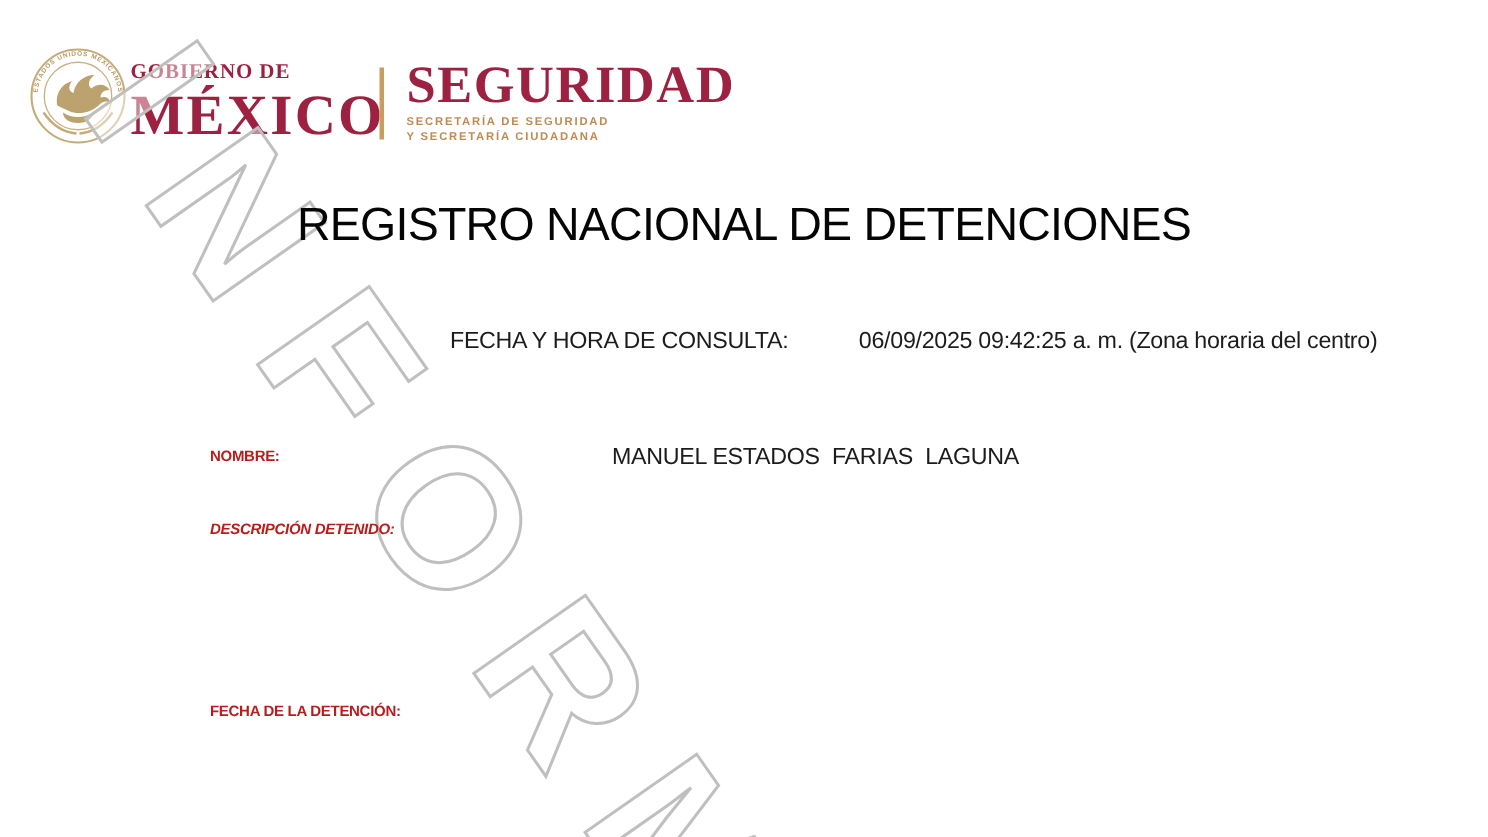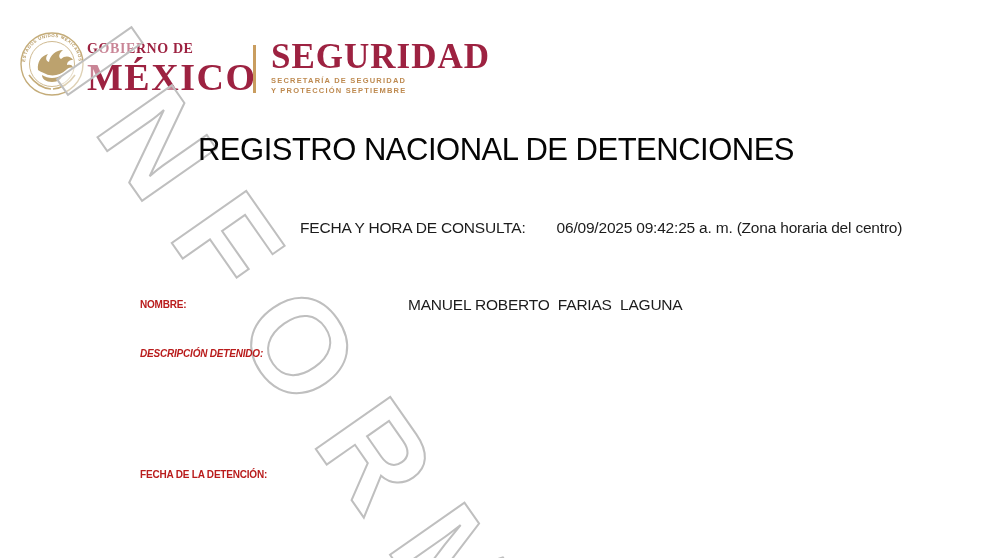--- a/index.html
+++ b/index.html
@@ -60,21 +60,21 @@
     position:absolute;left:0;right:0;top:132px;margin:0;
     text-align:center;
     font-size:31px;font-weight:normal;letter-spacing:-0.5px;
     color:#050505;
   }
   .consulta{
     position:absolute;left:300px;top:219px;
     font-size:15.5px;letter-spacing:-0.2px;color:#1c1c1c;
     white-space:pre;
   }
-  .consulta-value{margin-left:9px;padding-left:22px;}
+  .consulta-value{margin-left:25px;padding-left:22px;}
 
   .field-row{
     position:absolute;left:140px;
     display:flex;align-items:flex-start;
   }
   .flabel{
     width:268px;flex:0 0 268px;
     font-weight:bold;font-size:10px;letter-spacing:-0.2px;
     line-height:26px;color:#b91c1c;
   }
@@ -111,37 +111,37 @@
     <div class="brand">
       <div class="brand-top">GOBIERNO DE</div>
       <div class="brand-bottom">MÉXICO</div>
     </div>
 
     <div class="header-divider"></div>
 
     <div class="agency">
       <div class="agency-name">SEGURIDAD</div>
       <div class="agency-sub">SECRETARÍA DE SEGURIDAD</div>
-      <div class="agency-sub">Y PROTECCIÓN SEPTIEMBRE</div>
+      <div class="agency-sub">Y SECRETARÍA CIUDADANA</div>
     </div>
   </header>
 
   <svg class="watermark" width="992" height="558" viewBox="0 0 992 558" aria-hidden="true">
     <text x="52" y="72" transform="rotate(55 52 72)">INFORMATIVO</text>
   </svg>
 
   <main class="doc">
 
     <h1 class="doc-title">REGISTRO NACIONAL DE DETENCIONES</h1>
 
     <div class="consulta"><span>FECHA Y HORA DE CONSULTA:</span><span class="consulta-value">06/09/2025 09:42:25 a. m. (Zona horaria del centro)</span></div>
 
     <div class="field-row r1">
       <div class="flabel">NOMBRE:</div>
-      <div class="fvalue">MANUEL ROBERTO  FARIAS  LAGUNA</div>
+      <div class="fvalue">MANUEL ESTADOS  FARIAS  LAGUNA</div>
     </div>
 
 
     <div class="field-row r3">
       <div class="flabel">DESCRIPCIÓN DETENIDO:</div>
     </div>
 
     <div class="field-row r4">
       <div class="flabel">FECHA DE LA DETENCIÓN:</div>
     </div>

